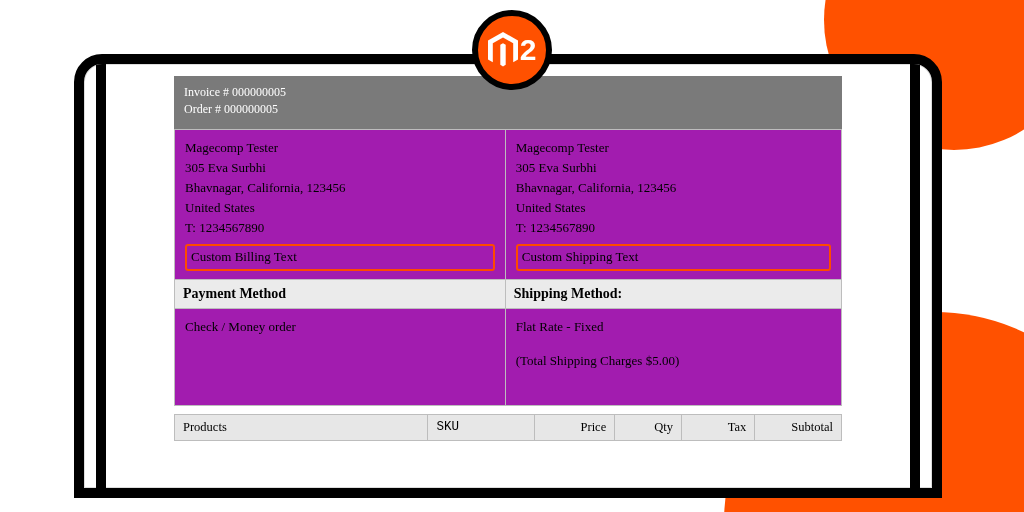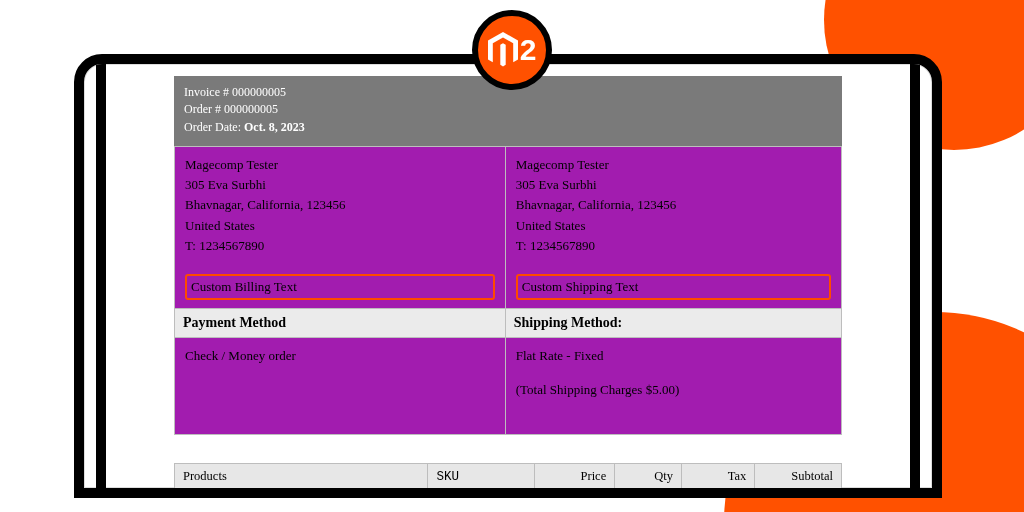--- a/index.html
+++ b/index.html
@@ -34,24 +34,24 @@
   .header-block .dt { font-weight: bold; color:#fff; }
   table.box { width: 100%; border-collapse: collapse; }
   table.box th, table.box td { border: 1px solid #bdbdbd; vertical-align: top; }
   table.box th {
     background: #ebebeb; text-align: left; font-weight: bold; padding: 6px 8px; font-size: 14px;
   }
   table.box td { background: #a21caf; padding: 8px 10px; line-height: 1.55; font-size: 13px; }
   .addr span { display: block; }
   .highlight {
     display: inline-block; border: 2px solid #ff4a00; border-radius: 3px;
-    padding: 1px 4px 1px 4px; margin-top: 18px;
+    padding: 1px 4px 1px 4px; margin-top: 6px;
   }
   .pm-cell { padding-bottom: 34px !important; }
-  table.items { width: 100%; border-collapse: collapse; margin-top: 28px; }
+  table.items { width: 100%; border-collapse: collapse; margin-top: 8px; }
   table.items th {
     background: #e7e7e7; border: 1px solid #bdbdbd; padding: 5px 8px; font-size: 12.5px; font-weight: normal; text-align: left;
   }
   table.items th.r { text-align: right; }
   
   .m2-badge {
     position: absolute; left: 472px; top: 10px; width: 80px; height: 80px; border-radius: 50%;
     background: #ff5100; border: 6px solid #000; display: flex; align-items: center; justify-content: center;
     z-index: 10;
   }
@@ -67,23 +67,20 @@
 
 <div class="device-frame">
   <div class="doc">
 
     <div class="header-block">
       <div>
         <span class="lbl">Invoice # </span><span>000000005</span>
       </div>
       <div>
         <span class="lbl">Order # </span><span>000000005</span>
-      </div>
-      <div>
-        <span class="lbl">Order Date: </span><span class="dt">Oct. 8, 2023</span>
       </div>
     </div>
 
     <table class="box">
       <tbody>
       <tr>
         <td class="addr">
           <span>Magecomp Tester</span>
           <span>305 Eva Surbhi</span>
           <span>Bhavnagar, California, 123456</span>

